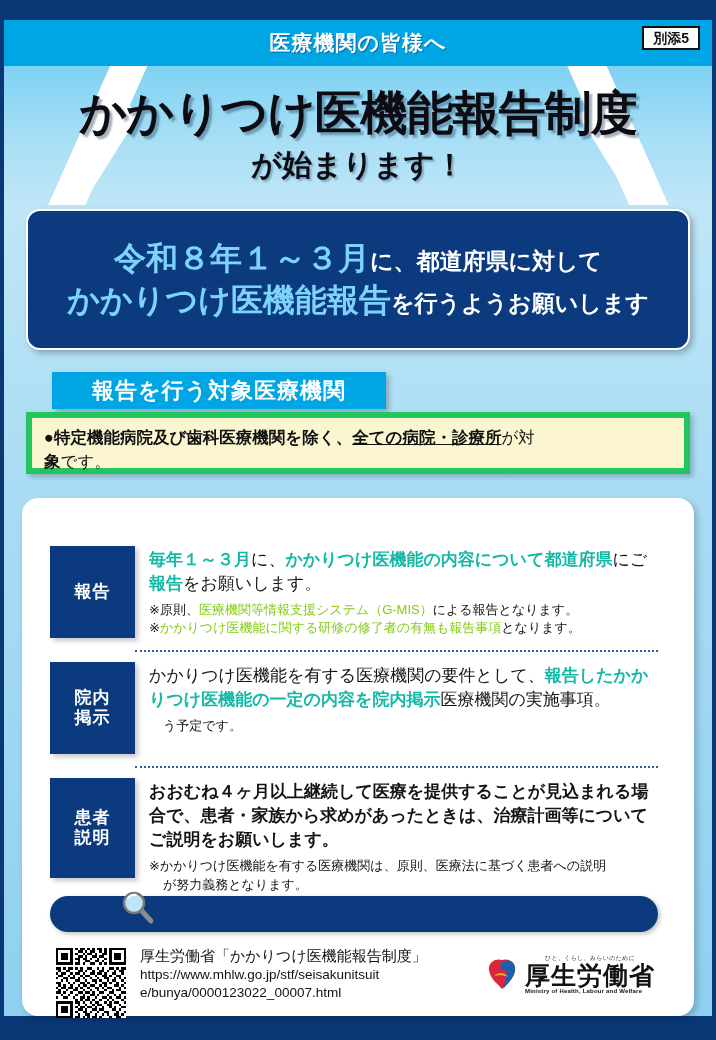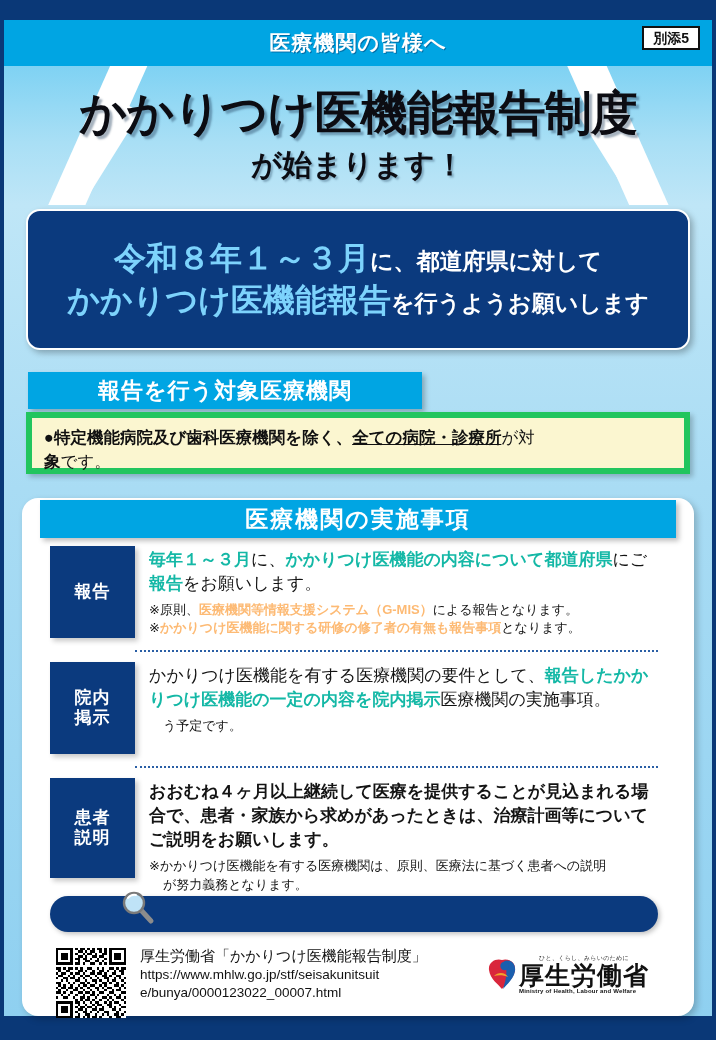--- a/index.html
+++ b/index.html
@@ -72,21 +72,21 @@
   .announce-line { white-space:nowrap; line-height:1.30; }
   .an-yellow { color:#7dd3fc; font-weight:bold; font-size:32px; }
   .an-white  { color:#ffffff; font-weight:bold; font-size:23px; }
 
   
   .badge-tab {
     position:absolute; background:#00a5e3; color:#fff; font-weight:bold;
     display:flex; align-items:center; justify-content:center;
     box-shadow: 3px 3px 5px rgba(0,0,0,.25);
   }
-  #target-badge { left:28px; top:356px; width:394px; height:37px; font-size:22px; letter-spacing:1px; }
+  #target-badge { left:52px; top:356px; width:334px; height:37px; font-size:22px; letter-spacing:1px; }
 
   
   .cream {
     position:absolute; left:26px; top:396px; width:664px; height:62px;
     background:#fbf6d0; border:6px solid #22c55e;
     box-shadow: 3px 3px 5px rgba(0,0,0,.22);
     padding:8px 12px 6px 12px;
   }
   .cream p { font-size:16.5px; font-weight:bold; color:#111; line-height:1.45; }
   .cream .u { text-decoration:underline; }
@@ -112,21 +112,21 @@
   }
   .row .txt { flex:1; padding-left:14px; padding-top:2px; }
   .row-sep {
     position:absolute; left:135px; width:523px; height:0;
     border-top:2px dotted #2a5fa5;
   }
   .main-line { font-size:17px; line-height:1.42; color:#131313; }
   .b-navy { font-weight:bold; color:#14b8a6; }
   .b-dark { font-weight:bold; color:#131313; }
   .note { font-size:13px; line-height:1.40; color:#131313; margin-top:5px; }
-  .note .nb { font-weight:bold; color:#fdba74; }
+  .note .nb { font-weight:normal; color:#84cc16; }
   .note .indent { display:block; padding-left:14px; }
 
   #row1 { top:530px; height:92px; }
   #row2 { top:646px; height:92px; }
   #row3 { top:762px; height:100px; }
   #sep1 { top:634px; }
   #sep2 { top:750px; }
 
   
   .banner {
@@ -179,21 +179,20 @@
   </div>
 
   <div class="badge-tab" id="target-badge">報告を行う対象医療機関</div>
   <div class="cream">
     <p>
       <span>●</span><span>特定機能病院及び歯科医療機関を除く、</span><span class="u">全ての病院・診療所</span><span class="norm">が対</span><br><span>象</span><span class="norm">です。</span>
     </p>
   </div>
 
   <div class="card"></div>
-  <div class="badge-tab" id="items-badge">医療機関の実施事項</div>
 
   <div class="row" id="row1">
     <div class="lbl">
       <span>報告</span>
     </div>
     <div class="txt">
       <div class="main-line">
         <span class="b-navy">毎年１～３月</span><span>に、</span><span class="b-navy">かかりつけ医機能の内容について都道府県</span><span>にご</span><span class="b-navy">報告</span><span>をお願いします。</span>
       </div>
       <div class="note">
@@ -471,21 +470,21 @@
     </g>
   </svg>
 
   <div class="footer-text">
     <div class="ft-title">厚生労働省「かかりつけ医機能報告制度」</div>
     <div class="ft-url">https://www.mhlw.go.jp/stf/seisakunitsuit</div>
     <div class="ft-url">e/bunya/0000123022_00007.html</div>
   </div>
 
   <div class="mhlw">
-    <div style="display:flex; align-items:center; ">
+    <div style="display:flex; align-items:center; gap:6px;">
       <svg width="34" height="38" viewBox="0 0 34 38">
         <path d="M17 5 C23 3 31 7 30 15 C29 24 20 30 17 34 C14 30 5 24 4 15 C3 7 11 3 17 5 Z" fill="#d9263c"></path>
         <path d="M19 6 C25 4 31 8 30 16 C29 24 21 30 18 34 C20 26 24 18 19 6 Z" fill="#1b5fae"></path>
         <circle cx="19.5" cy="11" r="4.2" fill="#1b5fae"></circle>
         <circle cx="11" cy="16.5" r="3.2" fill="#d9263c"></circle>
         <path d="M9 21 C13 17 20 17 23 22 C19 20 13 20 9 21 Z" fill="#f0a52a"></path>
       </svg>
       <div>
         <div class="mhlw-tag">ひと、くらし、みらいのために</div>
         <div class="mhlw-name">厚生労働省</div>

